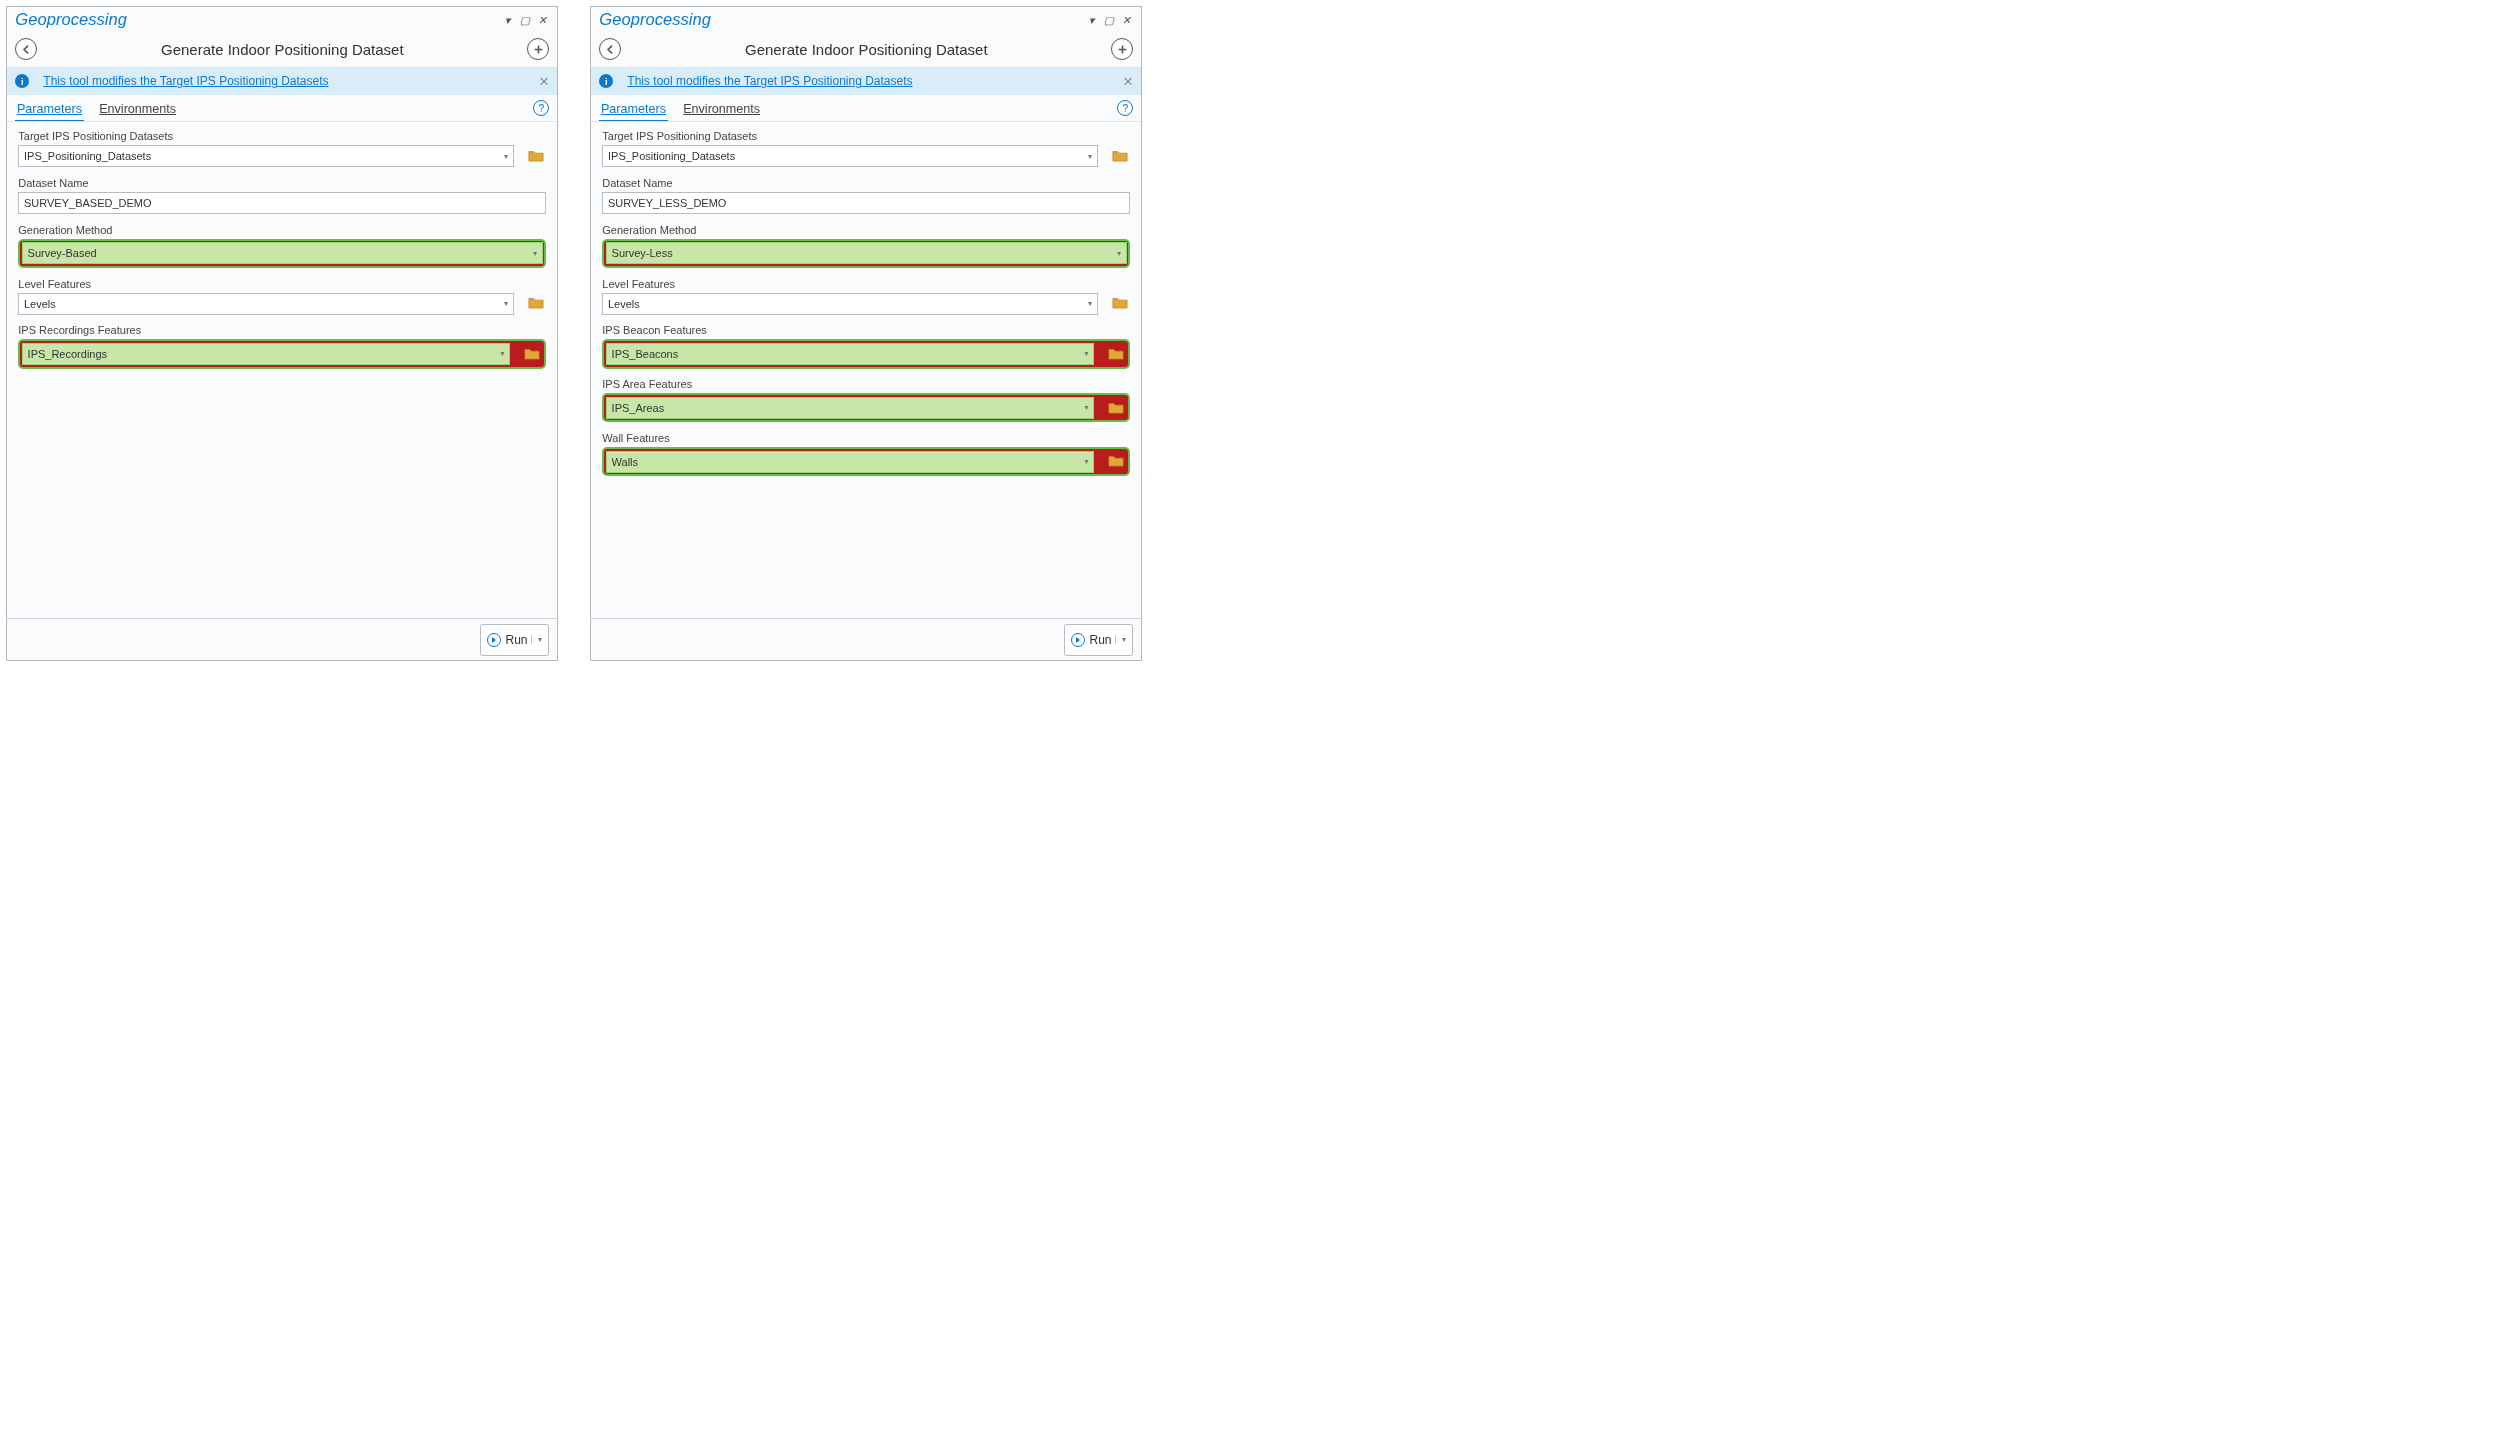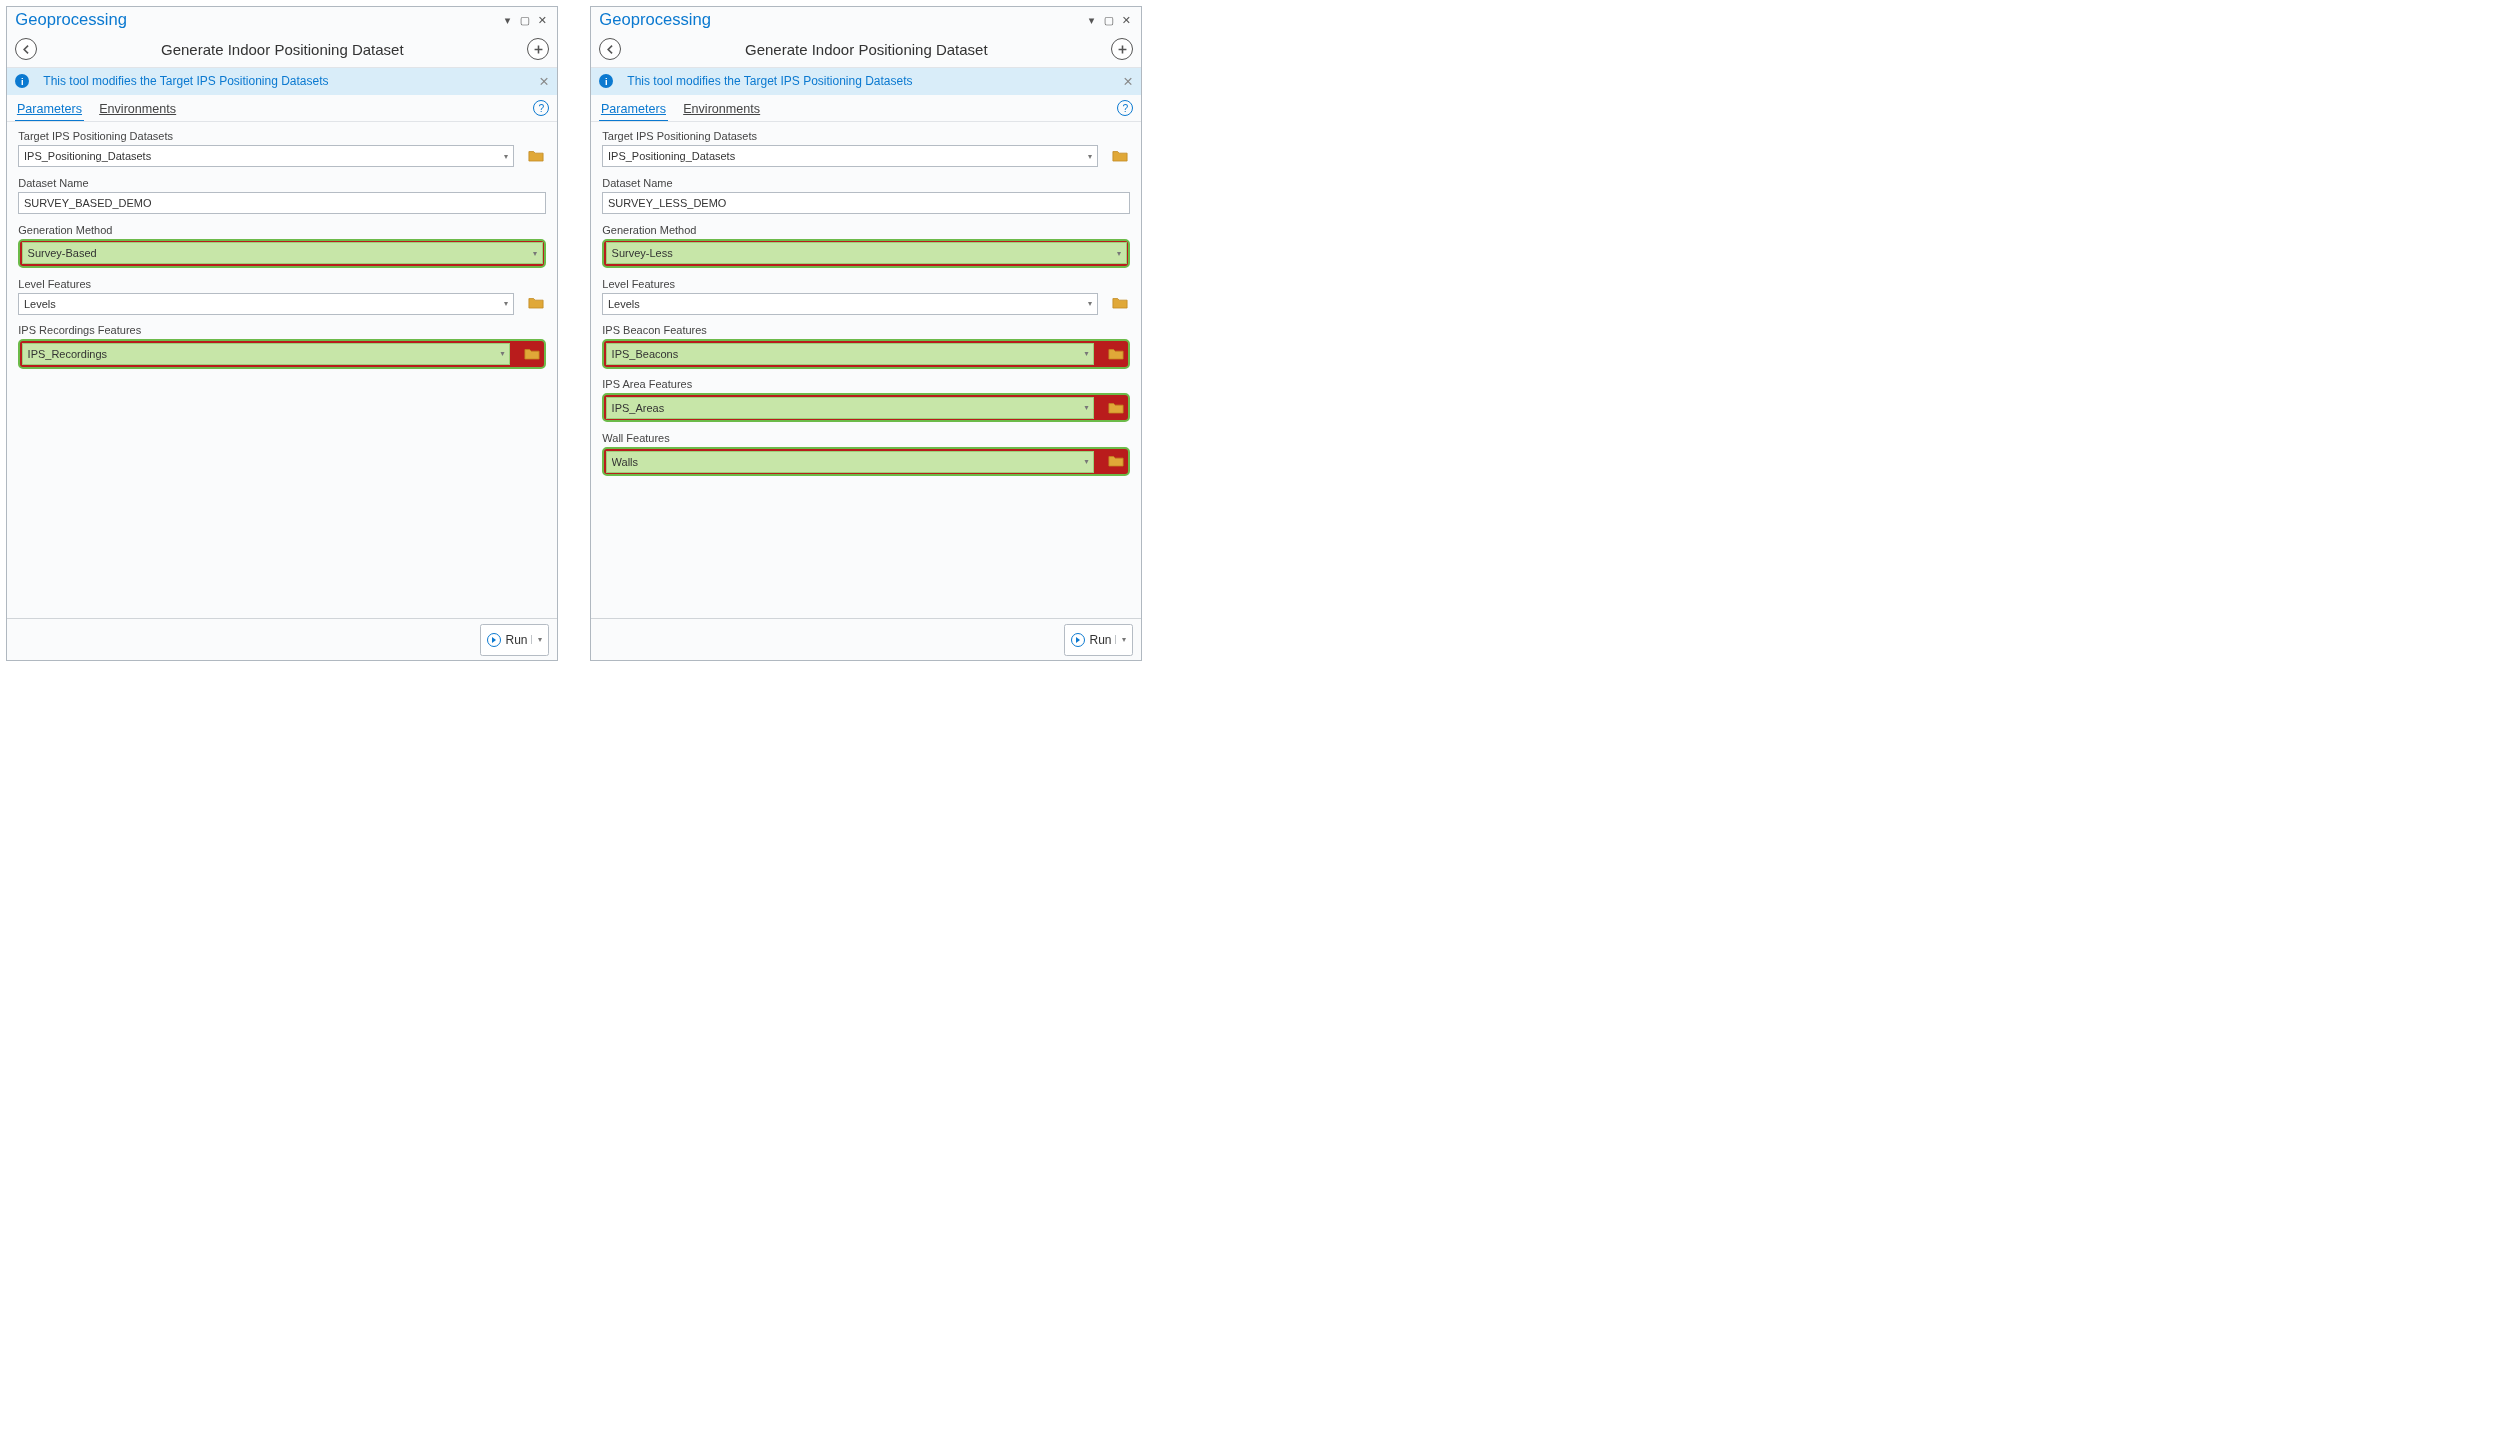--- a/index.html
+++ b/index.html
@@ -17,20 +17,21 @@
     border: 0.8px solid #b0b8c0;
     background: #fafbfc;
     display: flex;
     flex-direction: column;
     height: 655px;
   }
   .titlebar {
     display: flex;
     align-items: center;
     padding: 3.2px 6.3px 1.6px 8px;
+    font-style: italic;
   }
   .titlebar .title {
     font-size: 16.6px;
     color: #0b79d0;
     flex: 1;
   }
   .titlebar .winbtn {
     width: 17.4px;
     height: 16px;
     display: flex;
@@ -79,20 +80,21 @@
     font-weight: bold;
     display: flex;
     align-items: center;
     justify-content: center;
     font-size: 9.5px;
   }
   .info-banner .info-text {
     flex: 1;
     color: #0b79d0;
     font-size: 12px;
+    text-decoration: underline;
   }
   .info-banner .close-x {
     color: #888;
     cursor: pointer;
     font-size: 12.6px;
   }
   .tabs {
     display: flex;
     align-items: center;
     padding: 0 8px;

